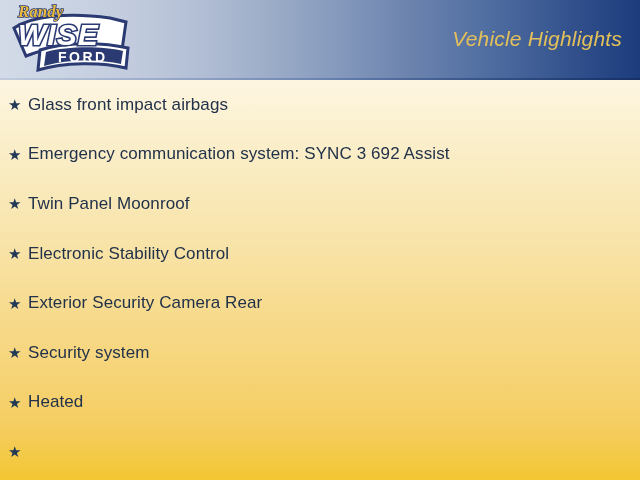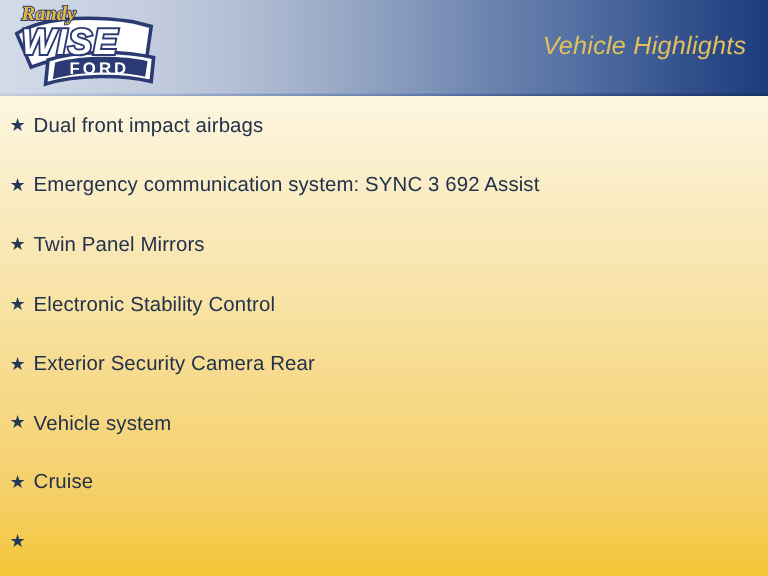--- a/index.html
+++ b/index.html
@@ -149,44 +149,44 @@
     </div>
 
     <div class="header-title">Vehicle Highlights</div>
 
     <div class="header-baseline"></div>
   </div>
 
   <ul class="highlights">
     <li class="hl-item">
       <span class="hl-bullet">★</span>
-      <span class="hl-label">Dual front impact airbags</span>
+      <span class="hl-label">Glass front impact airbags</span>
     </li>
     <li class="hl-item">
       <span class="hl-bullet">★</span>
       <span class="hl-label">Emergency communication system: SYNC 3 692 Assist</span>
     </li>
     <li class="hl-item">
       <span class="hl-bullet">★</span>
-      <span class="hl-label">Twin Panel Mirrors</span>
+      <span class="hl-label">Twin Panel Moonroof</span>
     </li>
     <li class="hl-item">
       <span class="hl-bullet">★</span>
       <span class="hl-label">Electronic Stability Control</span>
     </li>
     <li class="hl-item">
       <span class="hl-bullet">★</span>
       <span class="hl-label">Exterior Security Camera Rear</span>
     </li>
     <li class="hl-item">
       <span class="hl-bullet">★</span>
-      <span class="hl-label">Vehicle system</span>
+      <span class="hl-label">Security system</span>
     </li>
     <li class="hl-item">
       <span class="hl-bullet">★</span>
-      <span class="hl-label">Cruise</span>
+      <span class="hl-label">Heated</span>
     </li>
     <li class="hl-item">
       <span class="hl-bullet">★</span>
     </li>
   </ul>
 
 </div>
 
 </body></html>

